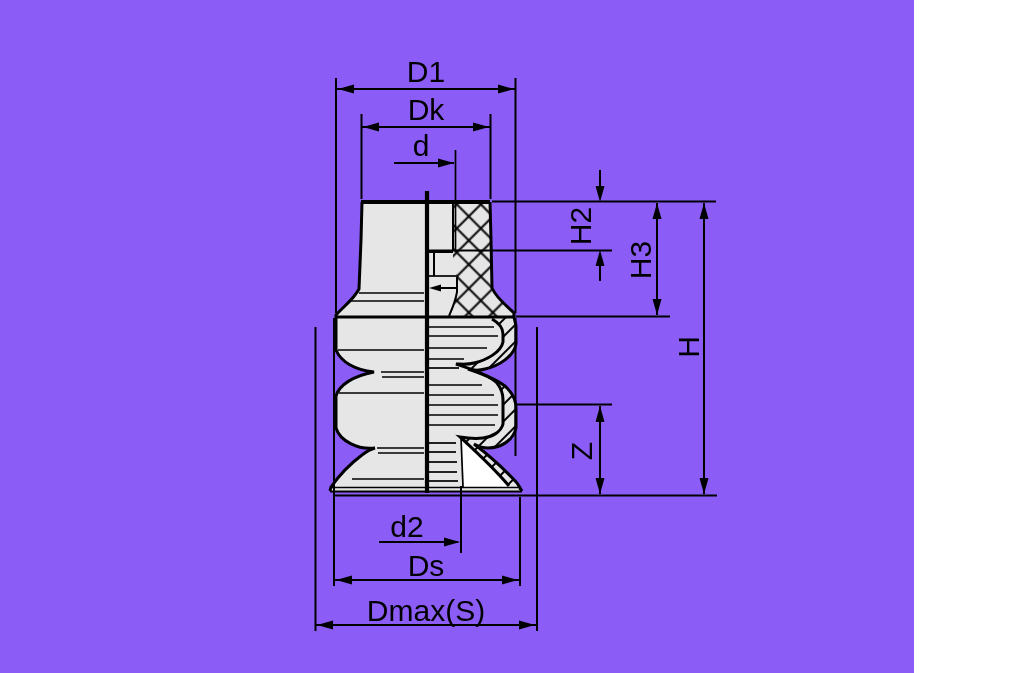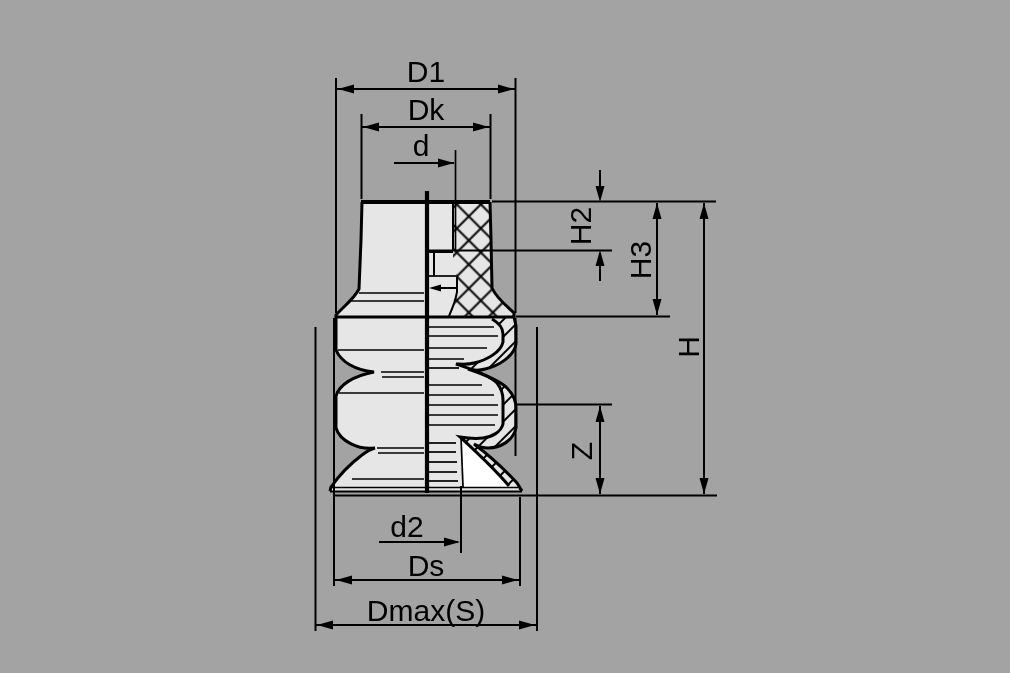--- a/index.html
+++ b/index.html
@@ -1,16 +1,16 @@
 <!DOCTYPE html>
 <html><head>
 <meta charset="utf-8">
 <style>
   html,body{margin:0;padding:0;background:#ffffff;}
-  .page{position:relative;width:1010px;height:673px;background:#a3a3a3;overflow:hidden;
+  .page{position:relative;width:914px;height:673px;background:#8b5cf6;overflow:hidden;
         font-family:"Liberation Sans", sans-serif;}
   svg text{font-family:"Liberation Sans", sans-serif;font-size:30px;fill:#000000;}
   .ln{stroke:#000000;fill:none;}
   .thin{stroke-width:1.7;}
   .dim{stroke-width:2;}
   .thick{stroke-width:3;}
   .xthick{stroke-width:4.2;}
   .arrow{fill:#000000;stroke:none;}
 </style>
 </head>

